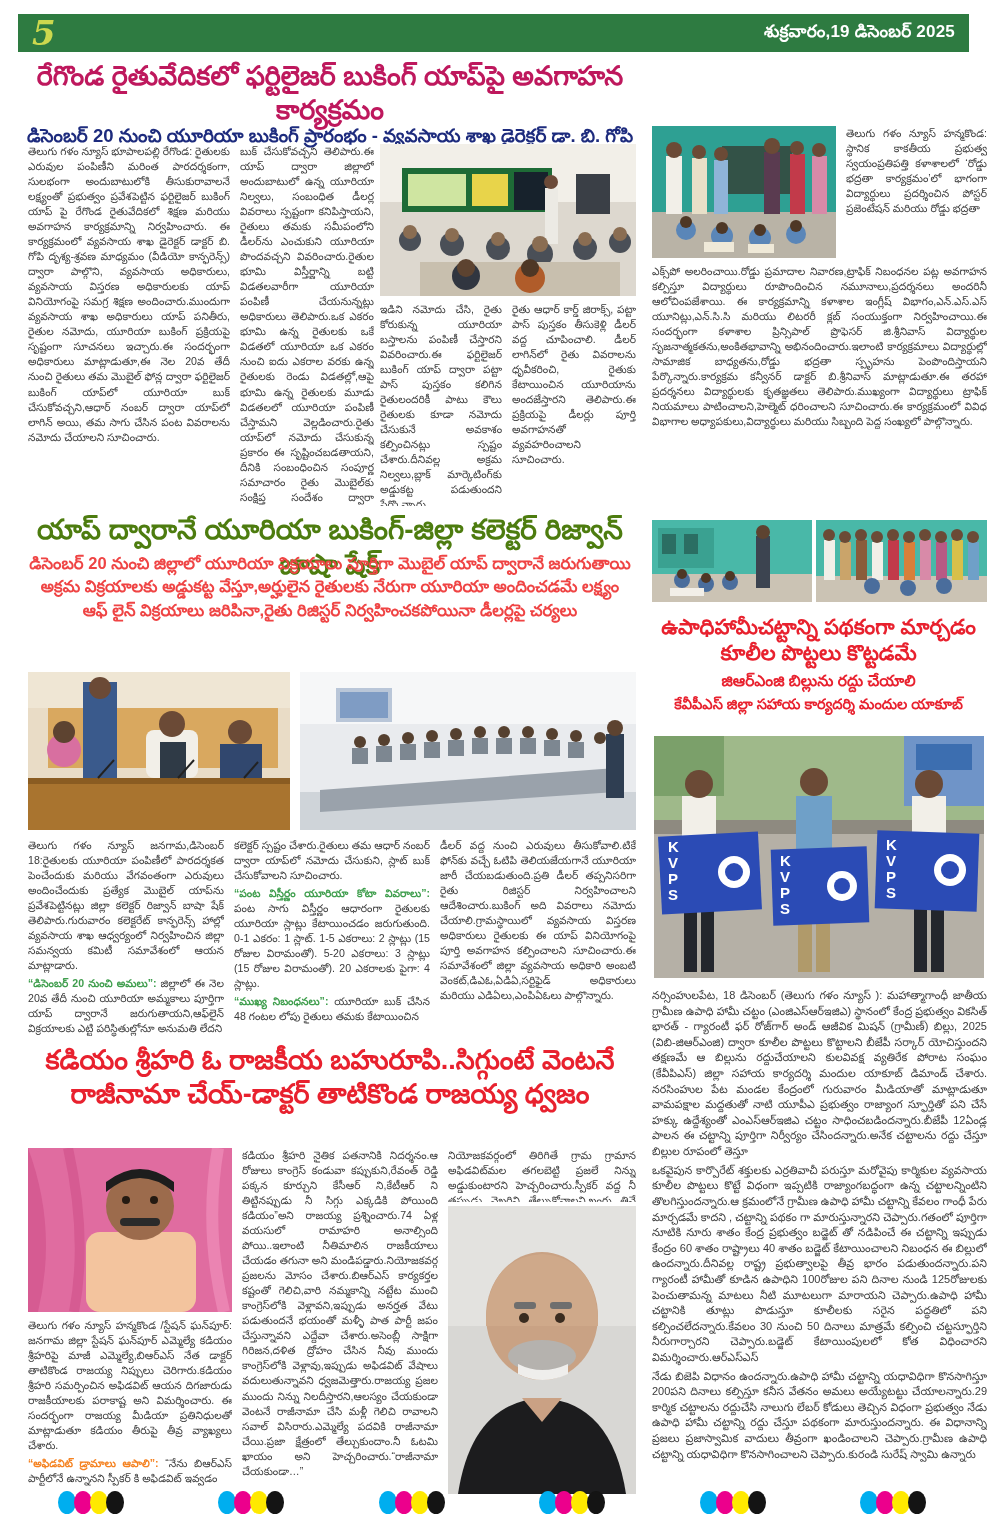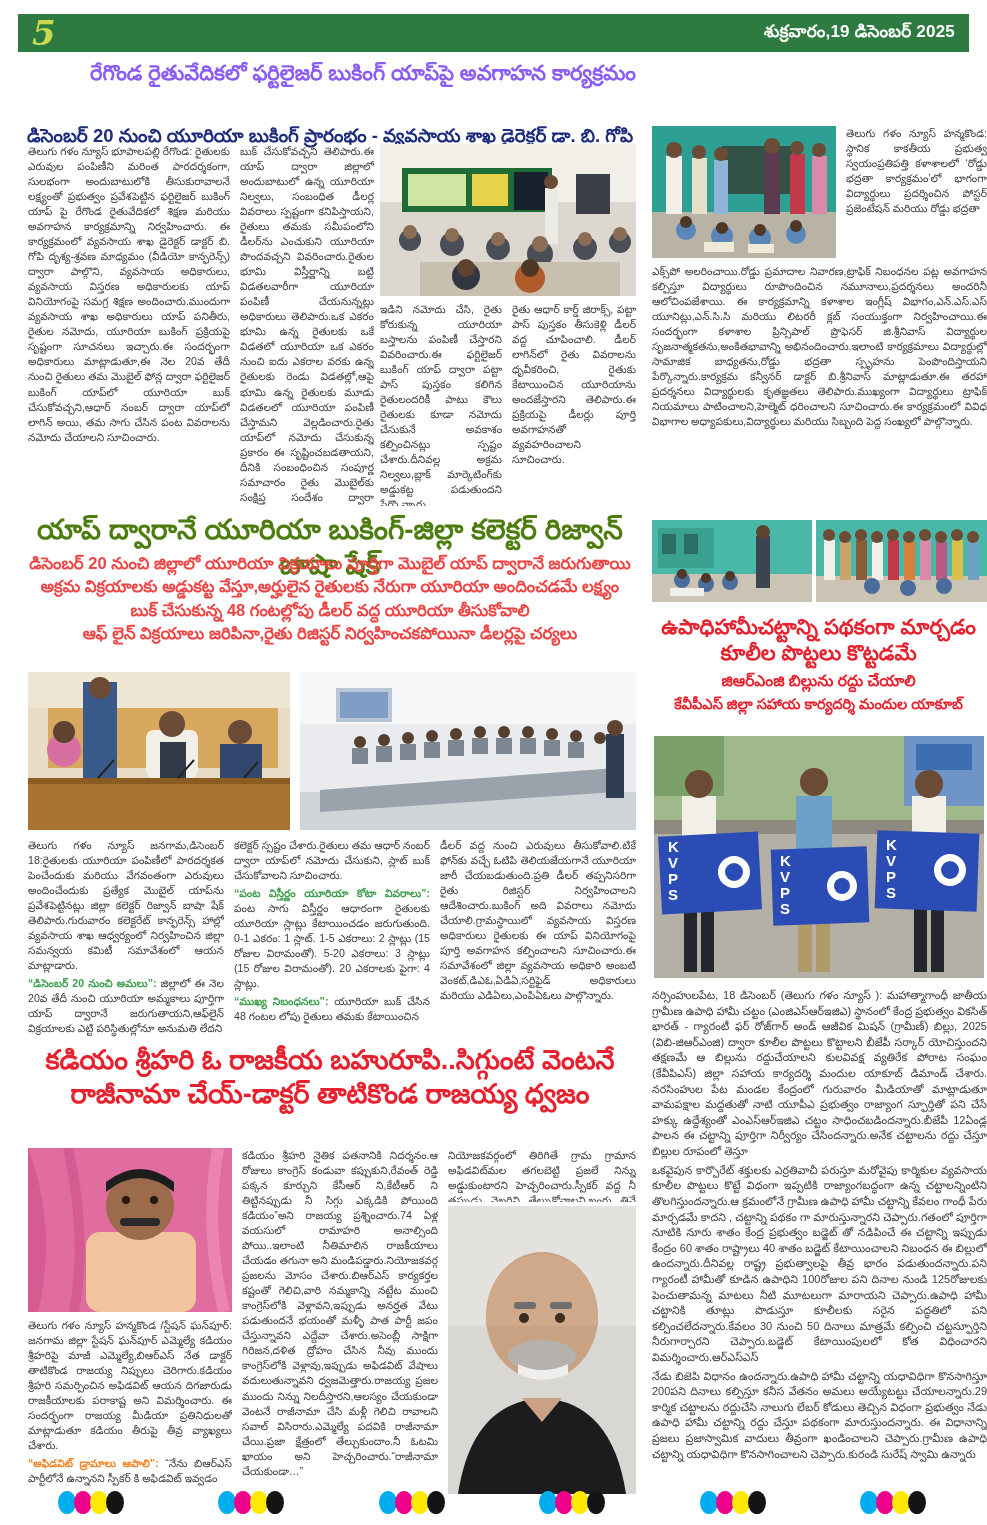--- a/index.html
+++ b/index.html
@@ -7,21 +7,21 @@
         font-family:"Liberation Sans","DejaVu Sans",sans-serif;}
   .abs{position:absolute;}
   
   .hdr{background:#2e7b41;color:#fff;display:flex;align-items:center;justify-content:space-between;
        padding:0 14px;box-sizing:border-box;}
   .pgnum{font-family:"DejaVu Serif","Liberation Serif",serif;font-style:italic;
          font-size:34px;color:#ccd84e;font-weight:bold;line-height:1;}
   .hdate{font-size:17px;font-weight:bold;letter-spacing:.2px;}
   
   .hl{text-align:center;font-weight:bold;line-height:1.25;}
-  .hl-blue{color:#8b5cf6;font-size:21px;text-align:right;}
+  .hl-blue{color:#be185d;font-size:27px;}
   .hl-navy{color:#1d2b7d;font-size:18.5px;margin-top:14px;}
   .hl-orange{color:#4d7c0f;font-size:28px;}
   .hl-red-big{color:#e8212e;font-size:27px;}
   .hl-black{color:#111;font-size:19.5px;}
   .hl-red-mid{color:#e8212e;font-size:21px;}
   .sub-red{color:#e8212e;font-size:15.5px;font-weight:bold;text-align:center;}
   .bullets{color:#ef4444;font-weight:bold;font-size:16.5px;text-align:center;line-height:1.42;}
   
   .bt{font-size:10.6px;line-height:1.42;color:#3a3a3a;text-align:justify;overflow:hidden;}
   .bt p{margin:0 0 3px 0;text-indent:13px;}
@@ -92,21 +92,20 @@
     </div>
     <div class="abs bt" style="left:352px;top:158px;width:122px;height:204px;">ఇడిని నమోదు చేసి, రైతు కోరుకున్న యూరియా బస్తాలను పంపిణీ చేస్తారని వివరించారు.ఈ ఫర్టిలైజర్ బుకింగ్ యాప్ ద్వారా పట్టా పాస్ పుస్తకం కలిగిన రైతులందరికీ పాటు కౌలు రైతులకు కూడా నమోదు చేసుకునే అవకాశం కల్పించినట్లు స్పష్టం చేశారు.దీనివల్ల అక్రమ నిల్వలు,బ్లాక్ మార్కెటింగ్‌కు అడ్డుకట్ట పడుతుందని పేర్కొన్నారు.</div>
     <div class="abs bt" style="left:484px;top:158px;width:124px;height:204px;">రైతు ఆధార్ కార్డ్ జిరాక్స్, పట్టా పాస్ పుస్తకం తీసుకెళ్లి డీలర్ వద్ద చూపించాలి. డీలర్ లాగిన్‌లో రైతు వివరాలను ధృవీకరించి, రైతుకు కేటాయించిన యూరియాను అందజేస్తారని తెలిపారు.ఈ ప్రక్రియపై డీలర్లు పూర్తి అవగాహనతో వ్యవహరించాలని సూచించారు.</div>
   </div>
 
   <div class="abs hl hl-orange" style="left:24px;top:512px;width:612px;">యాప్ ద్వారానే యూరియా బుకింగ్-జిల్లా కలెక్టర్ రిజ్వాన్ బాషా షేక్</div>
 
   <div class="abs bullets" style="left:24px;top:552px;width:612px;">
     <div>డిసెంబర్ 20 నుంచి జిల్లాలో యూరియా విక్రయాలు పూర్తిగా మొబైల్ యాప్ ద్వారానే జరుగుతాయి</div>
     <div>అక్రమ విక్రయాలకు అడ్డుకట్ట వేస్తూ,అర్హులైన రైతులకు నేరుగా యూరియా అందించడమే లక్ష్యం</div>
-    <div>బుక్ చేసుకున్న 48 గంటల్లోపు డీలర్ వద్ద యూరియా తీసుకోవాలి</div>
     <div>ఆఫ్ లైన్ విక్రయాలు జరిపినా,రైతు రిజిస్టర్ నిర్వహించకపోయినా డీలర్లపై చర్యలు</div>
   </div>
 
   <div class="abs ph" style="left:28px;top:672px;width:262px;height:158px;">
     <svg viewBox="0 0 262 158" width="262" height="158">
       <rect width="262" height="158" fill="#e9dcc6"></rect>
       <rect x="0" y="0" width="262" height="36" fill="#efe6d4"></rect>
       <rect x="20" y="36" width="230" height="60" fill="#d9a85f"></rect>
       <rect x="55" y="10" width="34" height="96" fill="#3a5a8c"></rect>
       <circle cx="72" cy="16" r="11" fill="#6b4a36"></circle>

